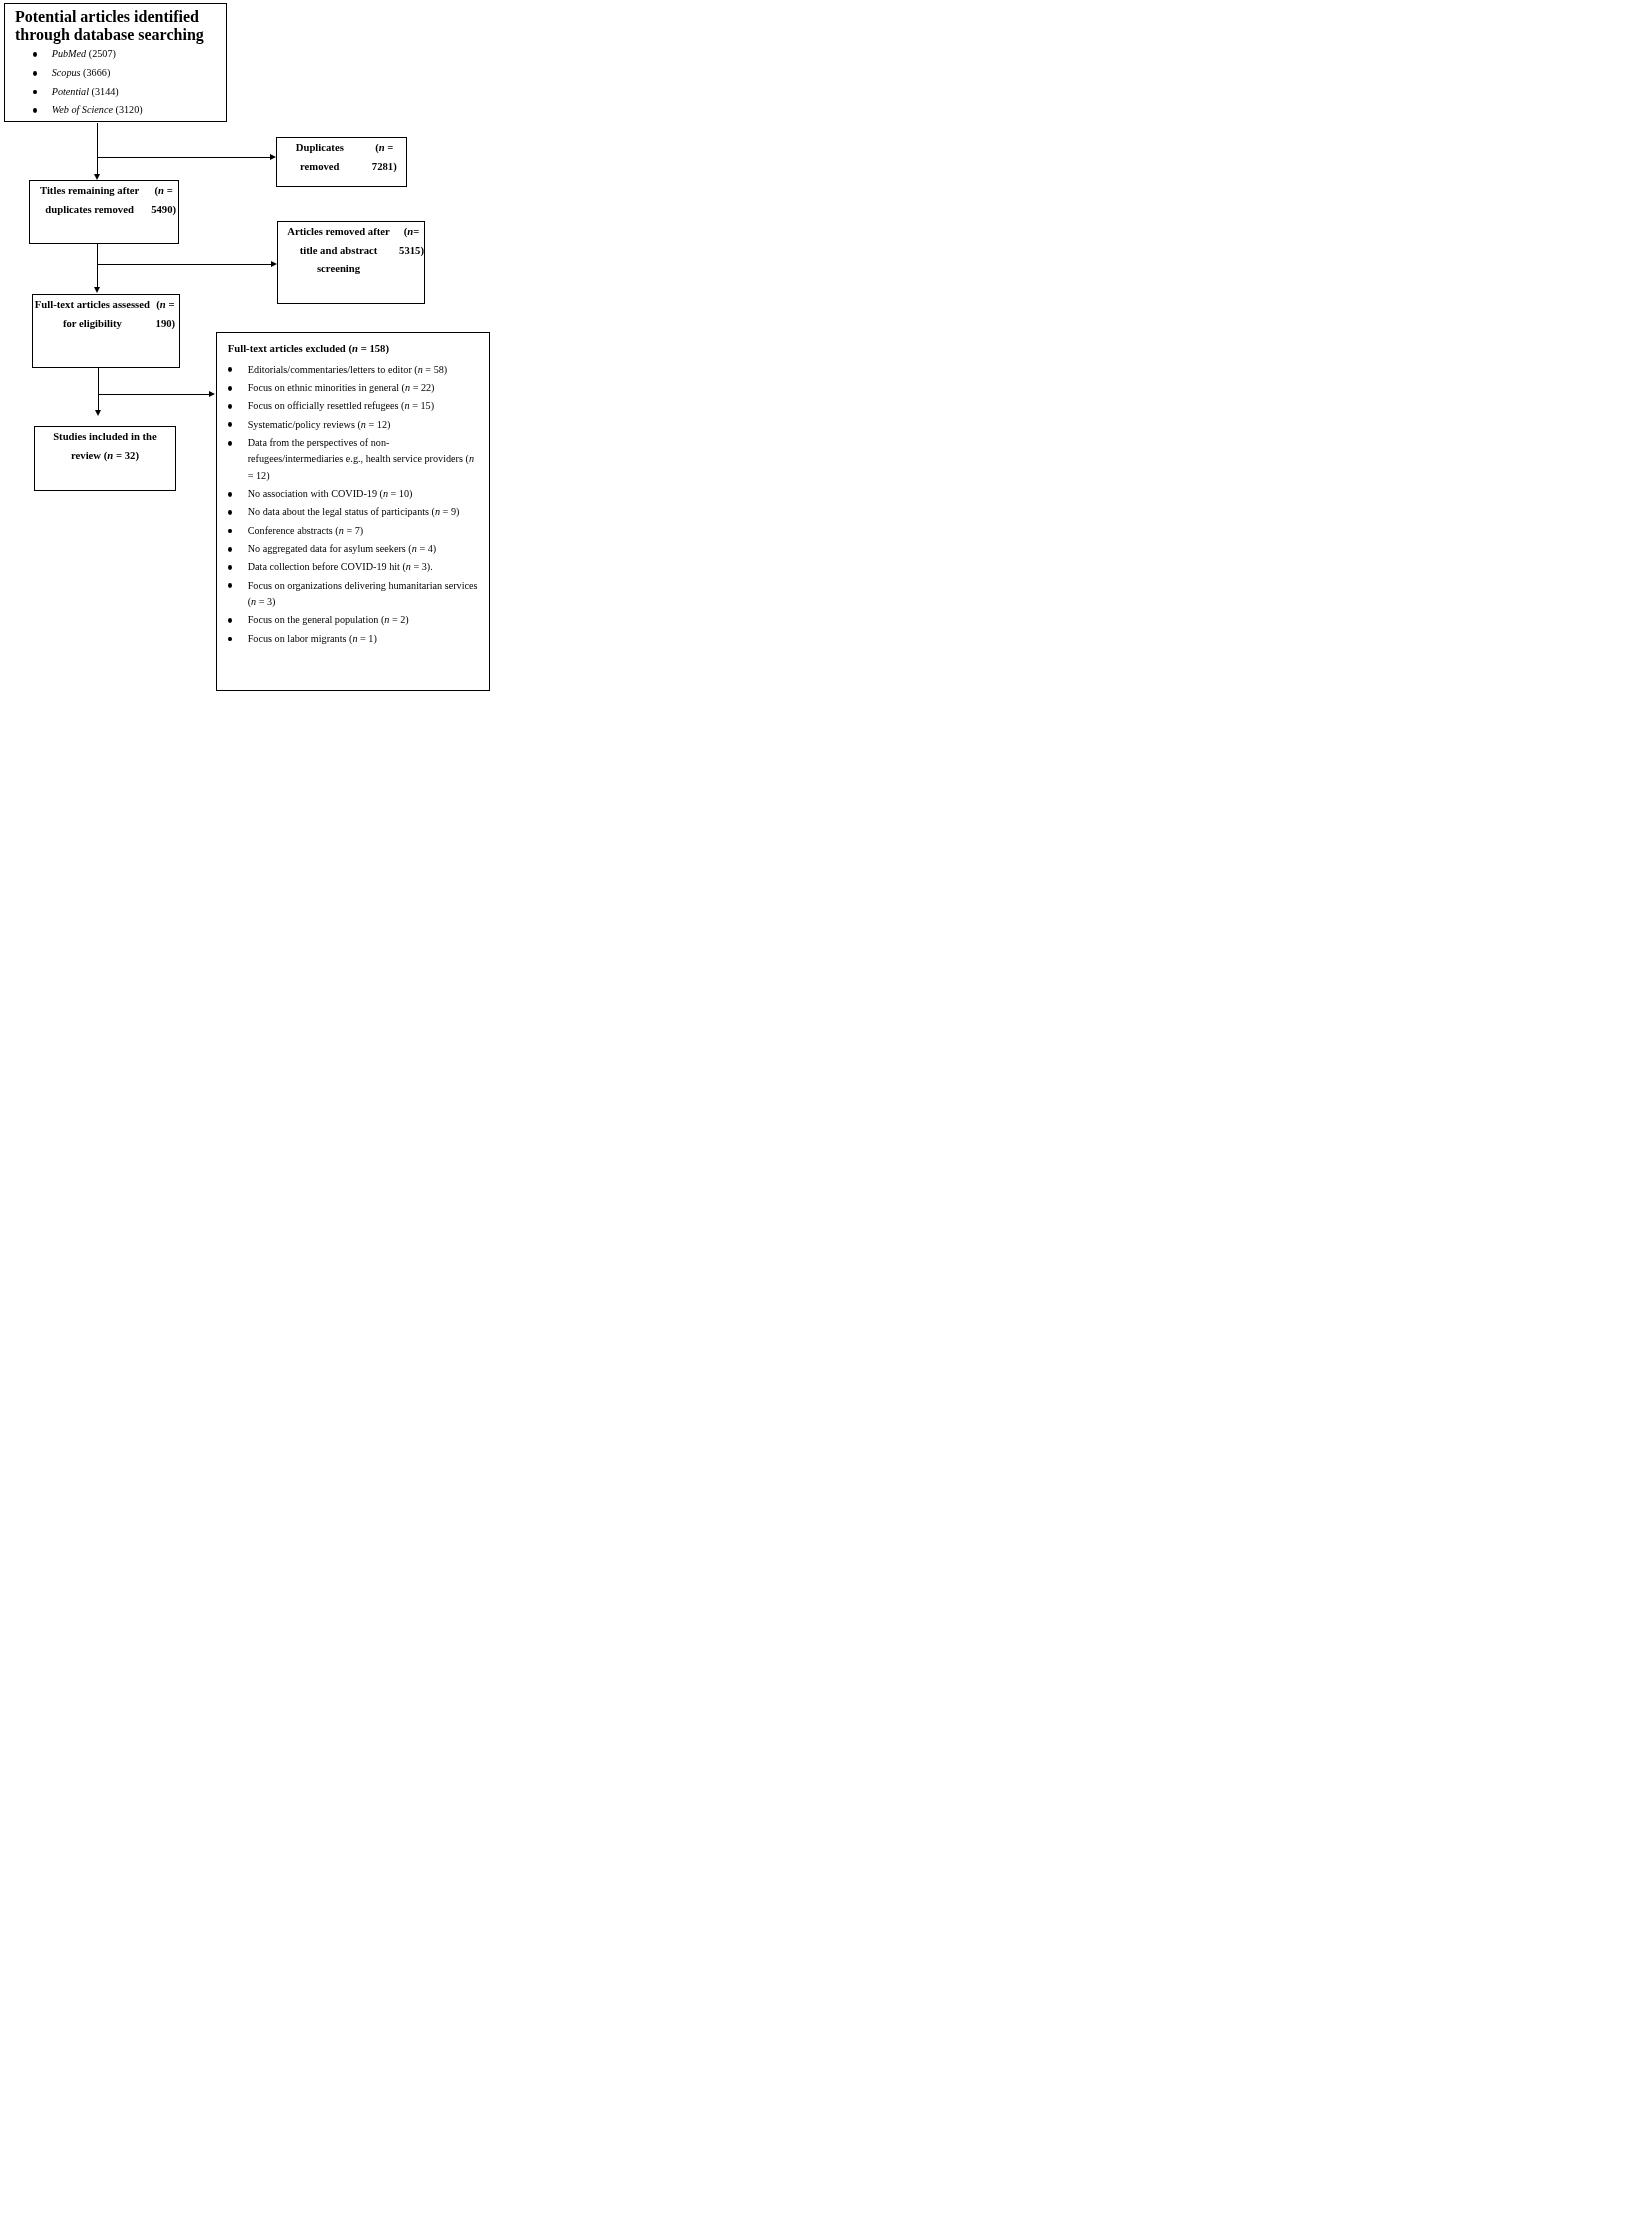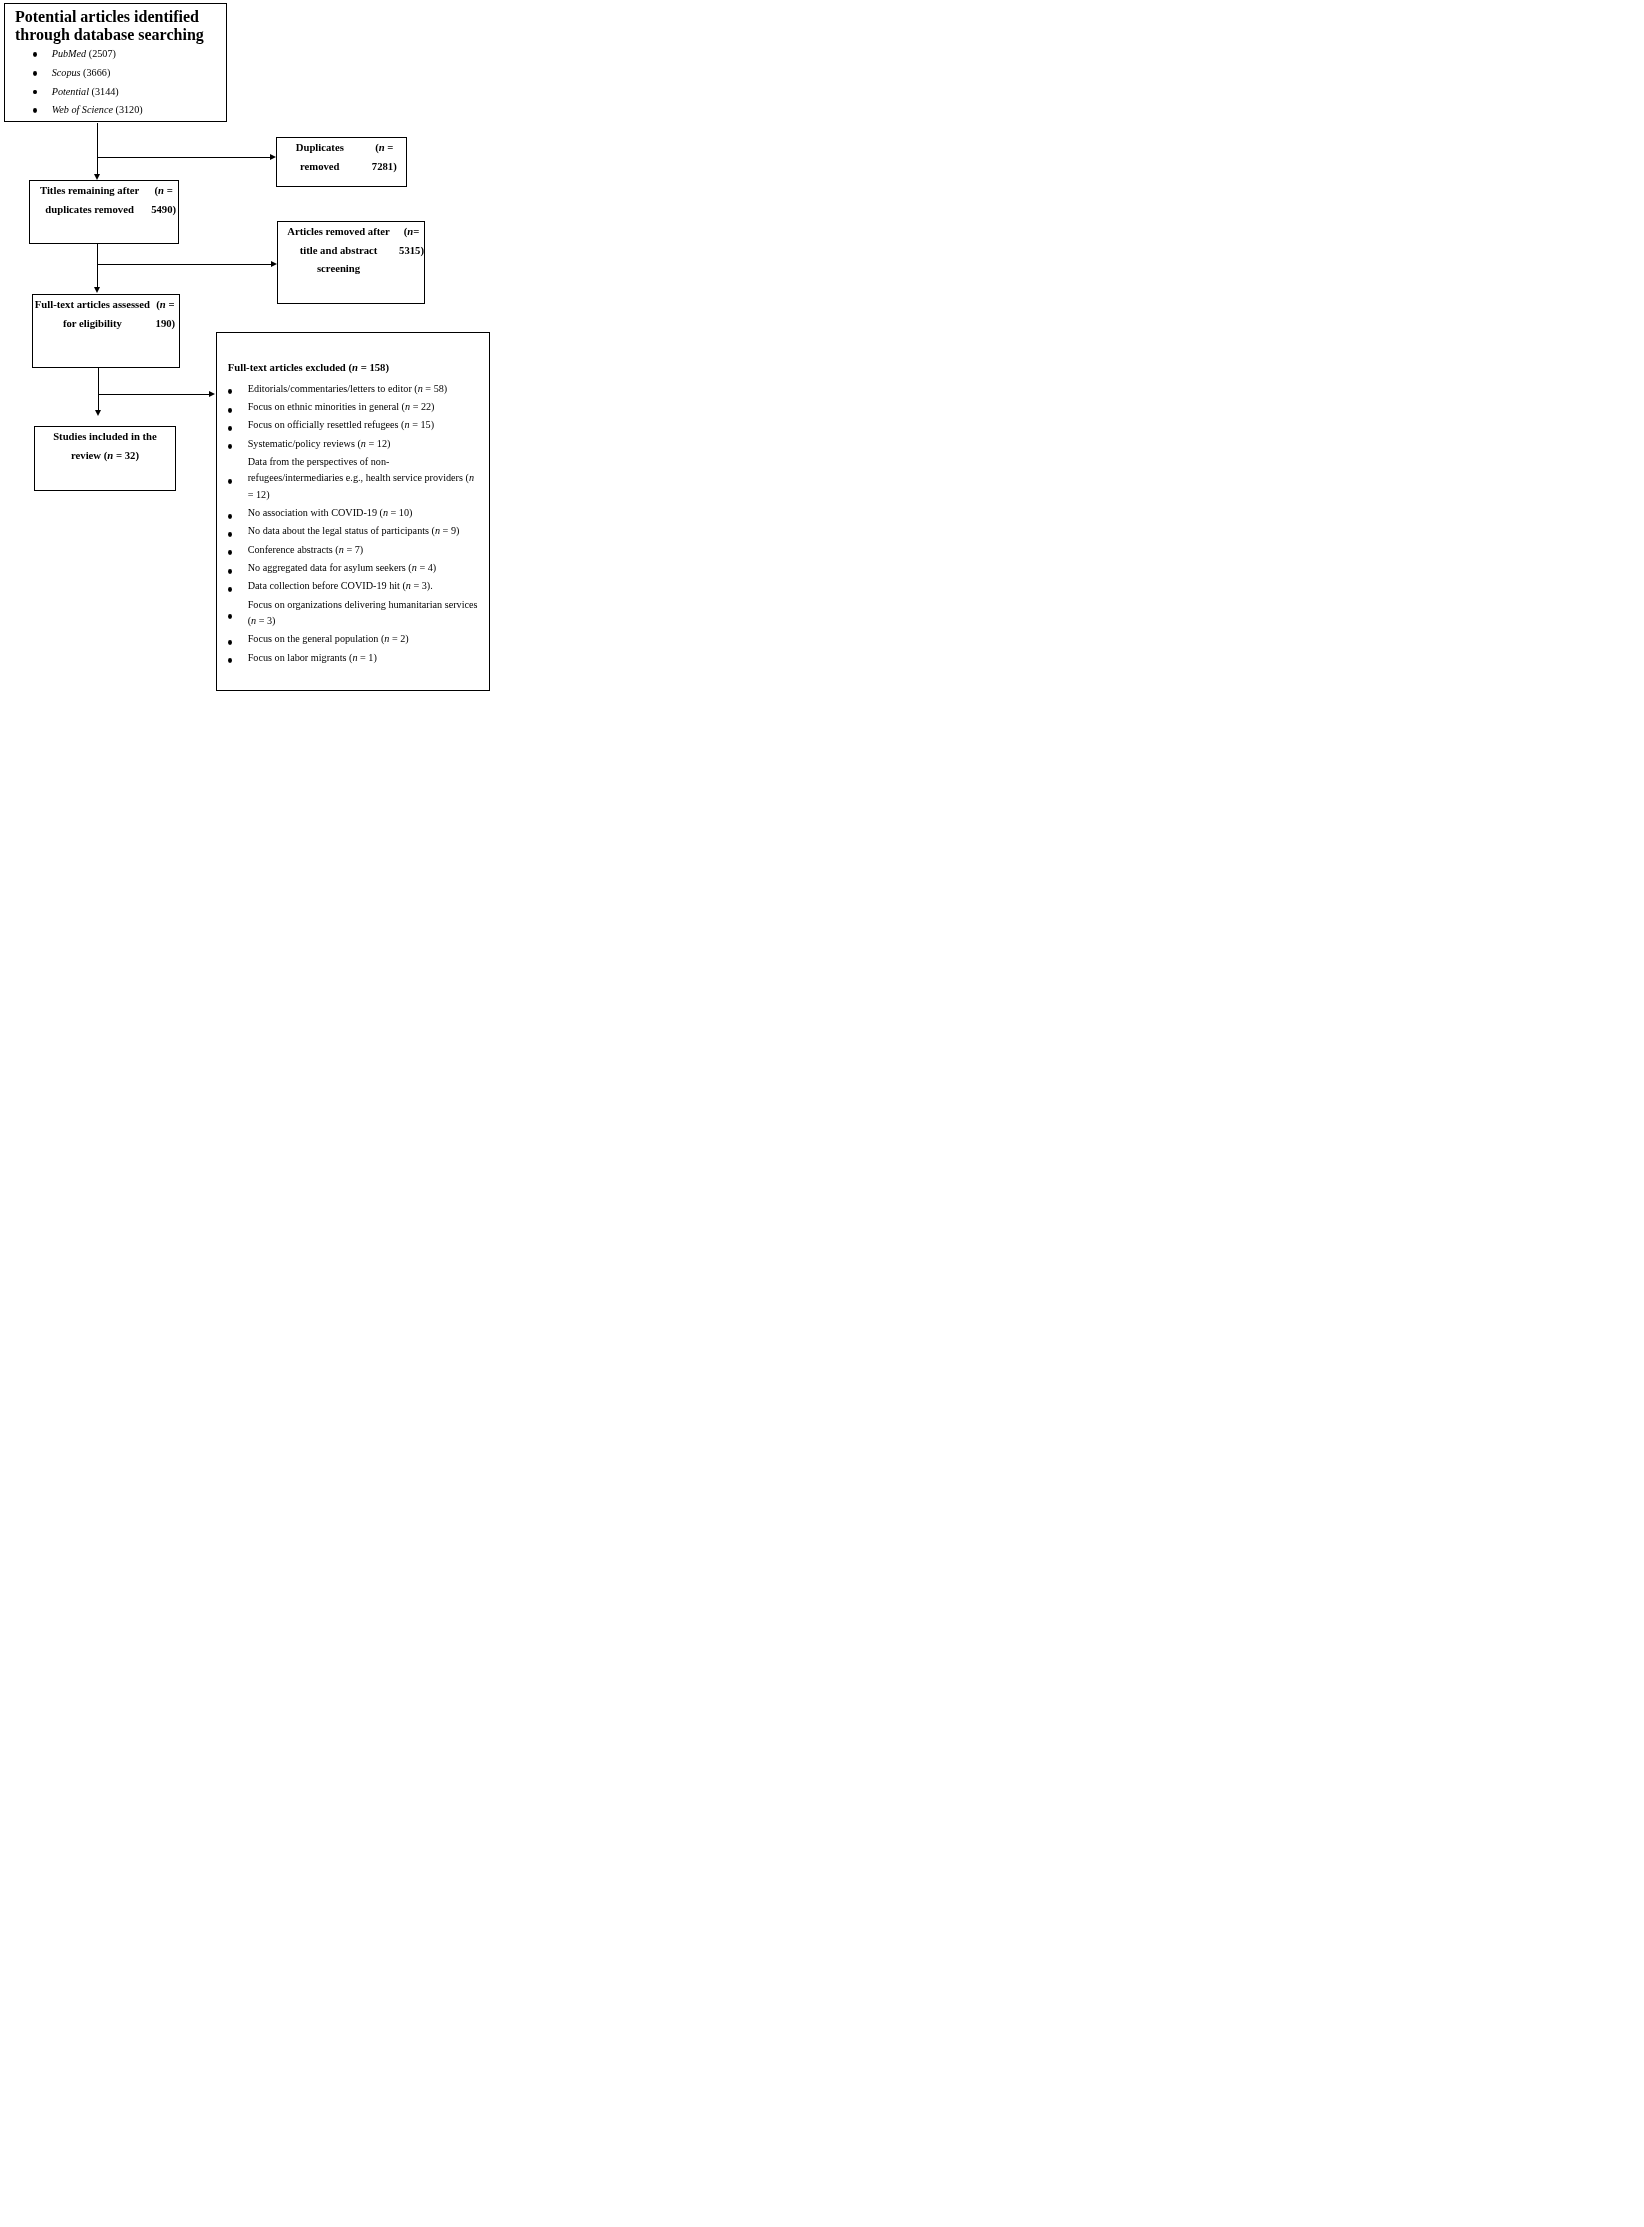--- a/index.html
+++ b/index.html
@@ -31,23 +31,23 @@
   .db-row{display:flex;align-items:flex-start;padding-left:28px;line-height:18.7px;}
   .db-row .dot{margin-top:7.1px;margin-right:14.7px;}
   .db-text{font-size:10.2px;}
   .db-text i{font-style:italic;}
   .dot{
     flex:0 0 auto;width:4px;height:4.9px;border-radius:50%;background:#000;
   }
   
   #box-excluded{padding:6.2px 7.1px 0 10.7px;overflow:hidden;}
   #box-excluded .ex-title{
-    font-weight:bold;font-size:10.7px;line-height:18px;margin-bottom:4.5px;margin-top:19px;
-  }
-  .reason-row{display:flex;align-items:center;margin-bottom:1.8px;}
+    font-weight:bold;font-size:10.7px;line-height:18px;margin-bottom:4.5px;
+  }
+  .reason-row{display:flex;align-items:flex-start;margin-bottom:1.8px;}
   .reason-row .dot{margin-top:5.8px;margin-right:16px;}
   .reason-text{font-size:10.2px;line-height:16.5px;flex:1;}
   
   .vline{position:absolute;width:1.3px;background:#000;}
   .hline{position:absolute;height:1.3px;background:#000;}
   .arrow-down{
     position:absolute;width:0;height:0;
     border-left:3.6px solid transparent;border-right:3.6px solid transparent;
     border-top:6.2px solid #000;
   }

